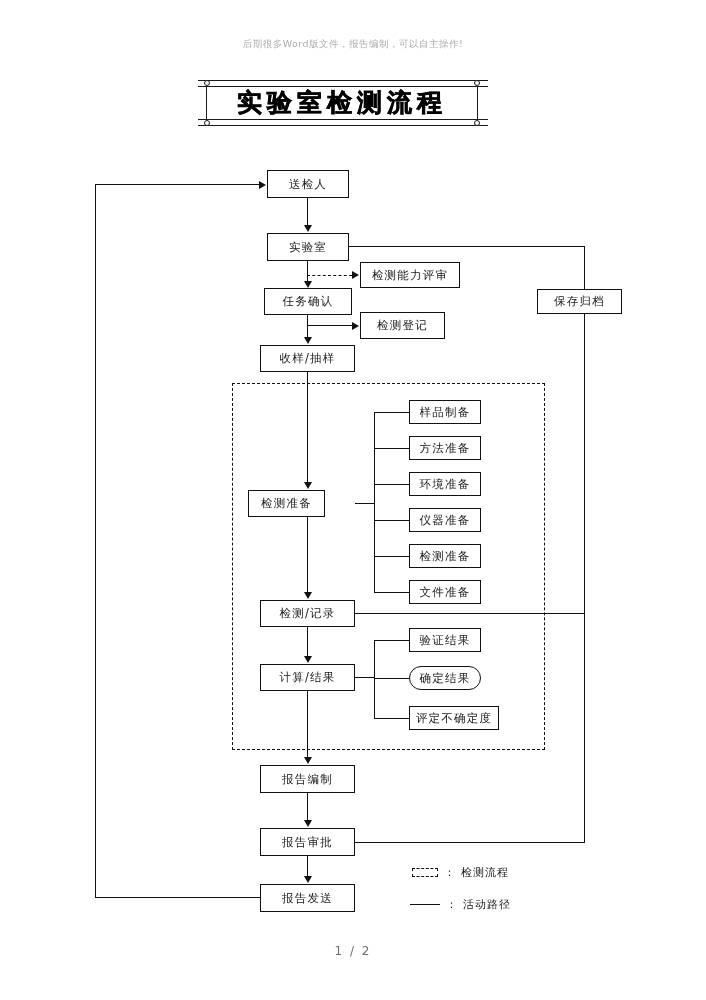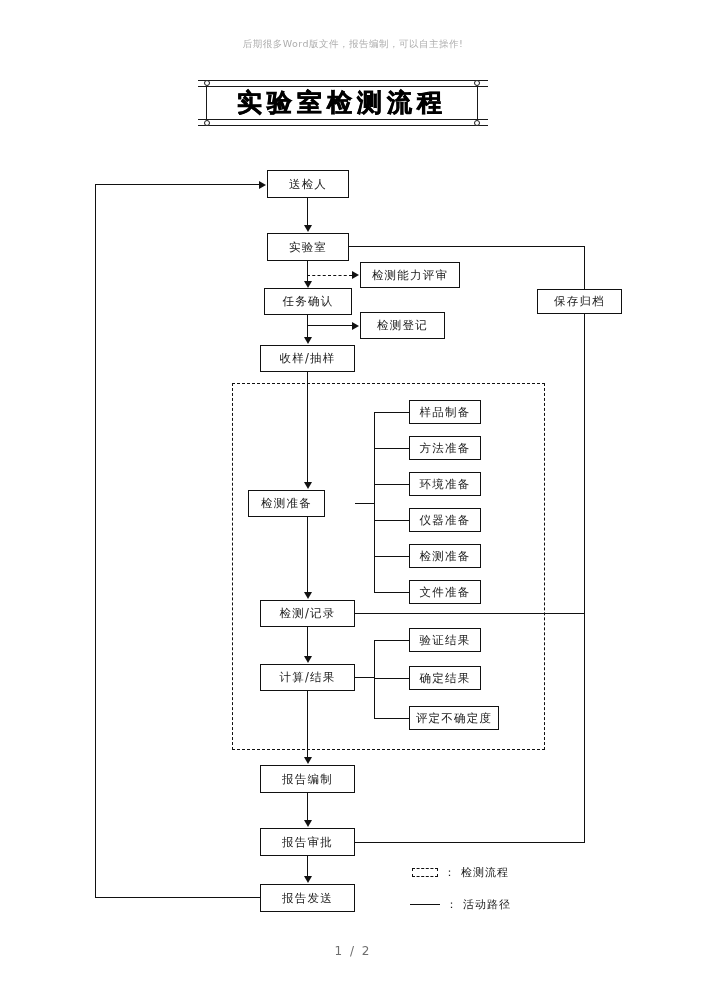--- a/index.html
+++ b/index.html
@@ -275,21 +275,21 @@
   <div class="node" style="left:409px; top:544px; width:72px; height:24px;">
     <span>检测准备</span>
   </div>
   <div class="node" style="left:409px; top:580px; width:72px; height:24px;">
     <span>文件准备</span>
   </div>
 
   <div class="node" style="left:409px; top:628px; width:72px; height:24px;">
     <span>验证结果</span>
   </div>
-  <div class="node" style="left:409px; top:666px; width:72px; height:24px;">
+  <div class="node" style="left:409px; top:666px; width:72px; height:24px;border-radius:12px;">
     <span>确定结果</span>
   </div>
   <div class="node" style="left:409px; top:706px; width:90px; height:24px;">
     <span>评定不确定度</span>
   </div>
 
   <div class="region" style="left:232px; top:383px; width:313px; height:367px;"></div>
 
   <div class="ln lnv" style="left:307px; top:198px; height:27px;"></div>
   <div class="arrow-down" style="left:303.5px; top:225px;"></div>

